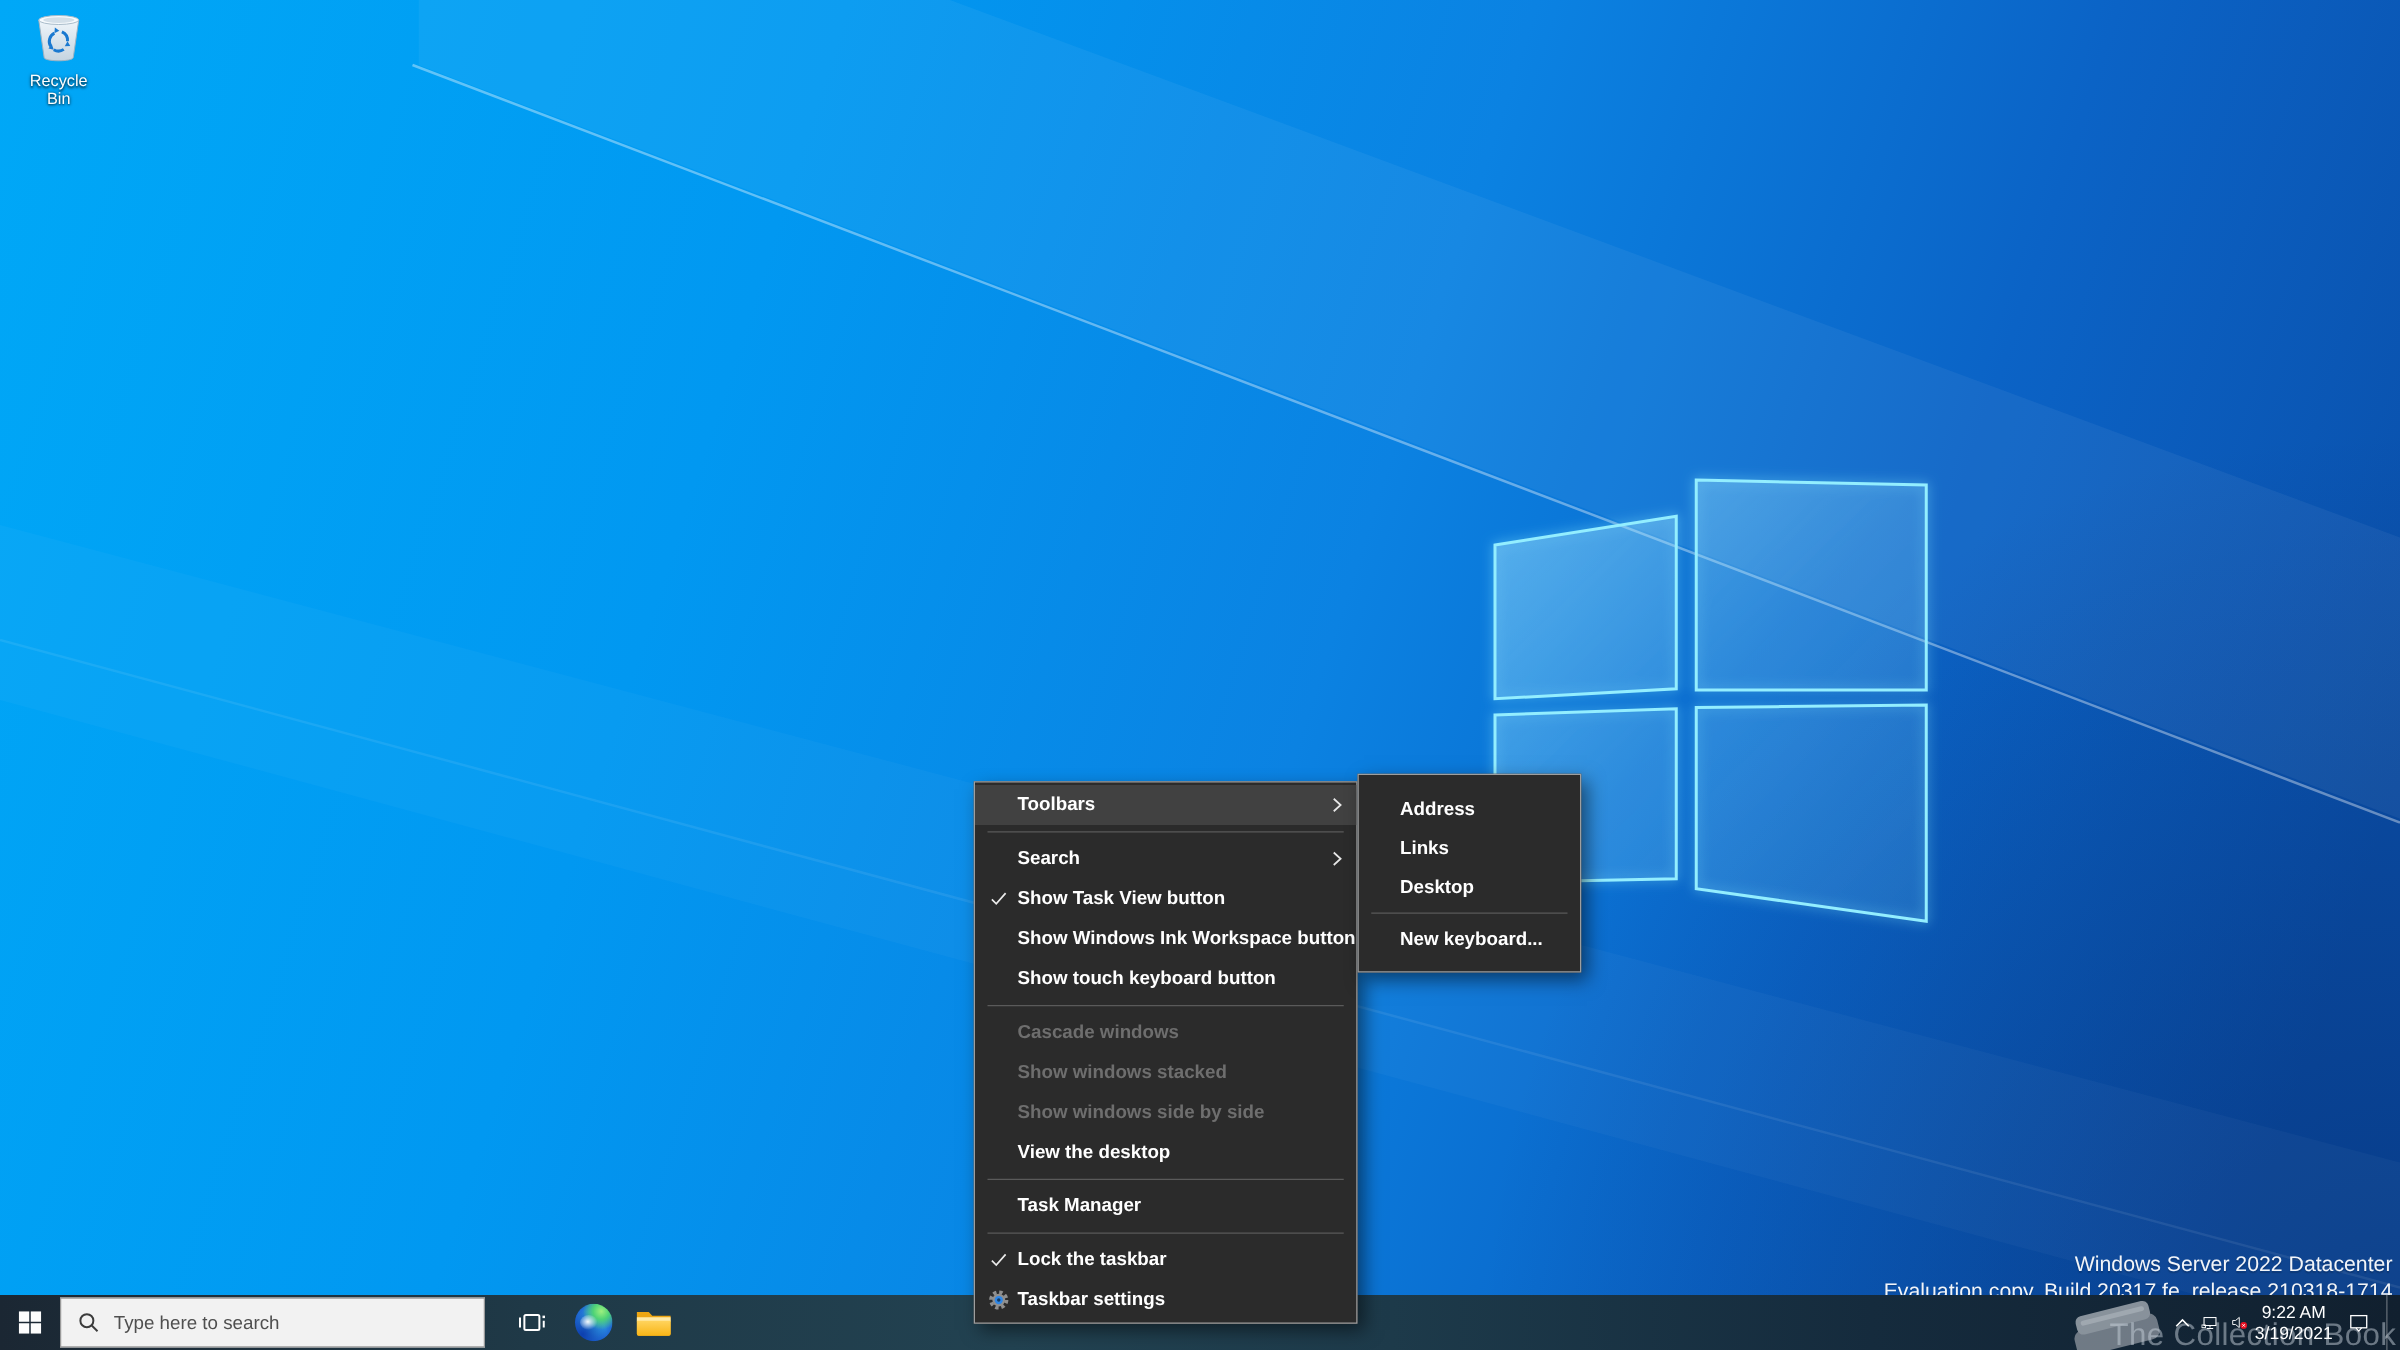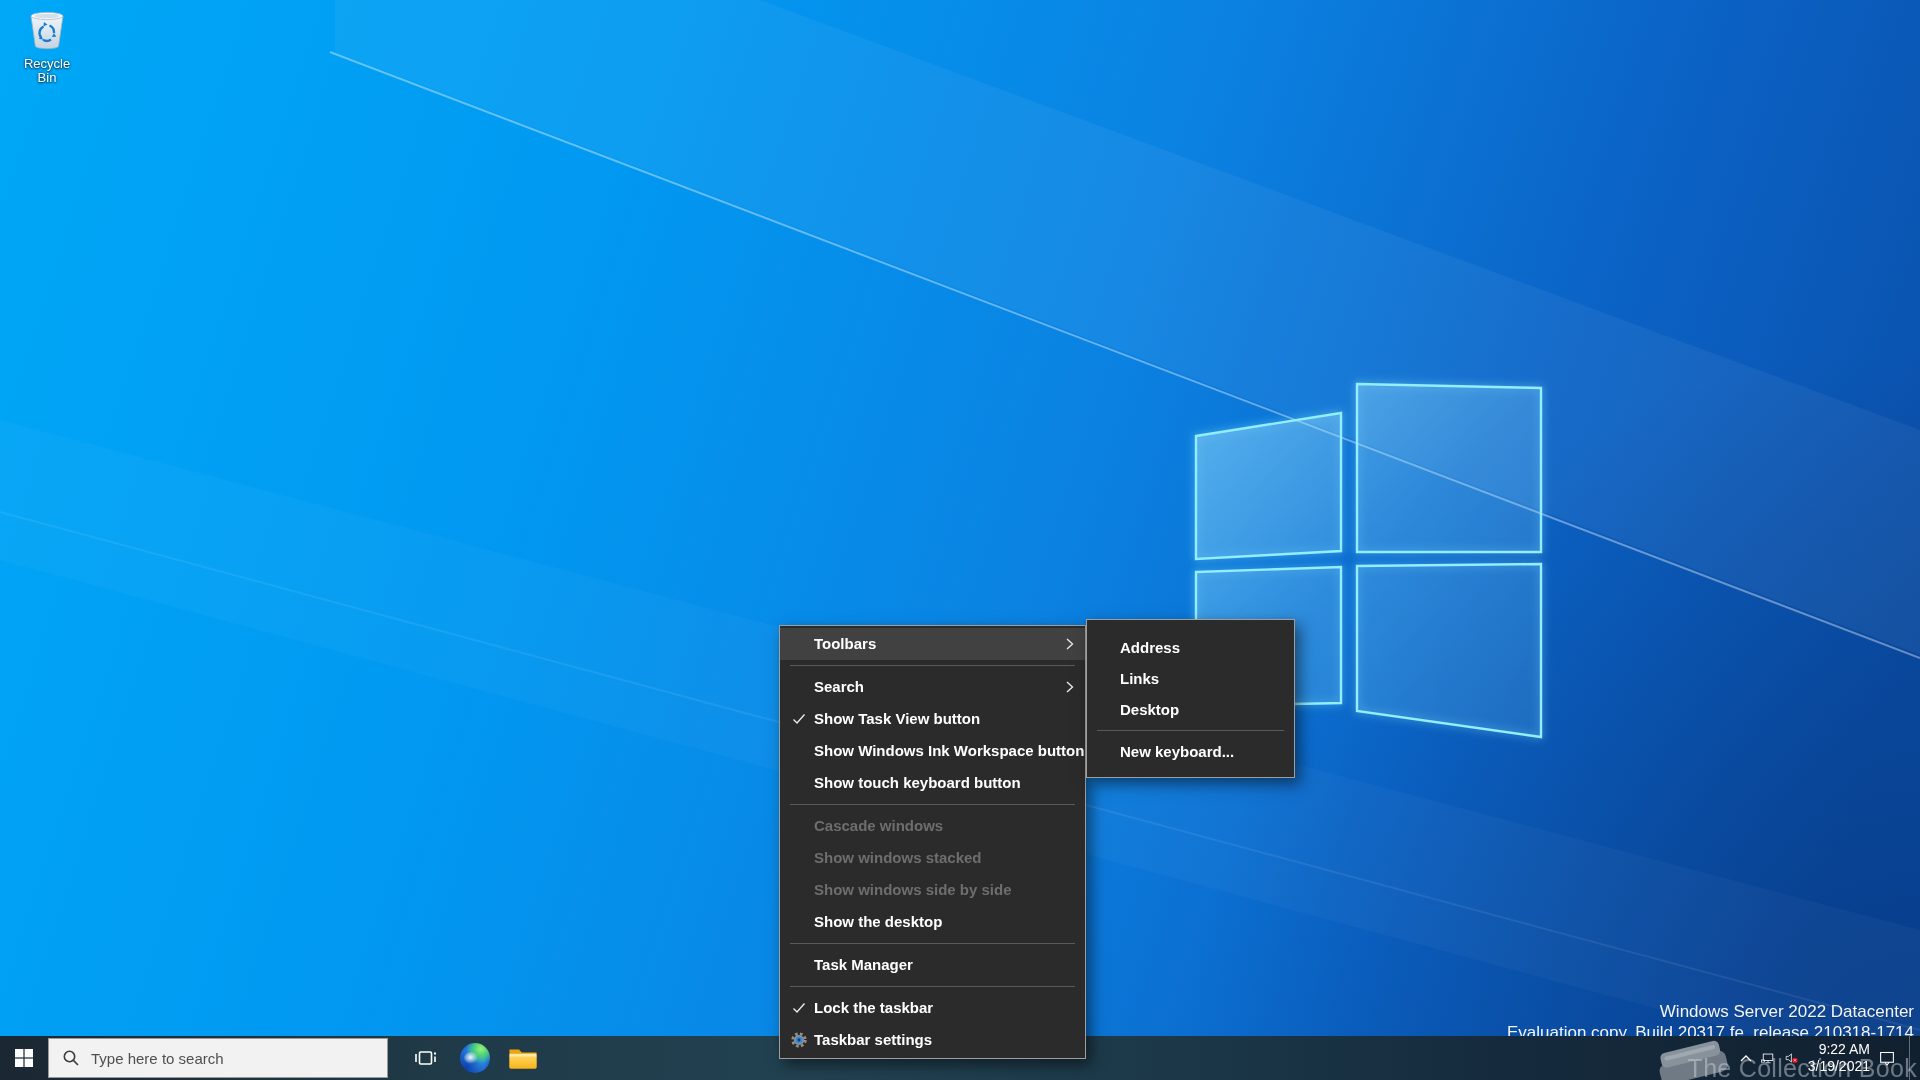--- a/index.html
+++ b/index.html
@@ -11,21 +11,21 @@
   .desktop-icon{position:absolute;left:13px;top:8px;width:68px;z-index:5;text-align:center;cursor:default;}
   .desktop-icon .icon-label{margin-top:1px;font-size:13px;color:#fff;text-shadow:0 1px 2px rgba(0,0,0,.65),0 0 3px rgba(0,0,0,.45);line-height:14px;}
 
   
   .eval-watermark{position:absolute;right:6px;top:1001px;z-index:4;text-align:right;color:rgba(255,255,255,.95);font-size:17px;line-height:21px;text-shadow:0 1px 1px rgba(0,0,0,.2);margin-left:11px;}
 
   
   .menu{position:absolute;background:#2b2b2b;border:1px solid #9e9e9e;box-sizing:border-box;
         box-shadow:5px 6px 14px rgba(0,0,0,.5);color:#fff;font-size:15px;z-index:50;}
   .menu-main{left:779px;top:625px;width:307px;padding:2px 0;}
-  .menu-sub{left:1086px;top:619px;width:209px;padding:12px 0 10px 0;z-index:60;}
+  .menu-sub{left:1086px;top:619px;width:179px;padding:12px 0 10px 0;z-index:60;}
   .mi{position:relative;height:32px;line-height:32px;padding:0 28px 0 34px;white-space:nowrap;cursor:default;font-weight:bold;}
   .menu-sub .mi{height:31px;line-height:31px;padding-left:33px;}
   .mi.hl{background:#414141;}
   .mi.disabled{color:#6e6e6e;}
   .sep{height:1px;background:#5a5a5a;margin:5px 10px;}
   .mi .mark{position:absolute;left:12px;top:50%;transform:translateY(-50%);}
   .mi .gear{position:absolute;left:10px;top:50%;transform:translateY(-50%);}
   .mi .arr{position:absolute;right:11px;top:50%;transform:translateY(-50%);}
 
   
@@ -46,21 +46,21 @@
     background:
       radial-gradient(circle at 70% 20%, #9ef07f 0%, #4fd376 20%, rgba(79,211,118,0) 46%),
       radial-gradient(circle at 20% 82%, #0d3fae 0%, rgba(13,63,174,0) 55%),
       radial-gradient(circle at 50% 50%, #35a7e8 0%, #2b8fe0 40%, #1c5ed0 78%, #1850c5 100%);}
   .edge-ball::after{content:"";position:absolute;left:4px;top:9px;width:14px;height:12px;border-radius:50%;
     background:radial-gradient(ellipse at 45% 45%, rgba(255,255,255,.95), rgba(255,255,255,0) 70%);}
   .tray-btn{top:0;height:44px;display:flex;align-items:center;justify-content:center;background:transparent;border:none;cursor:pointer;z-index:2;}
   .btn-chevron{left:1733px;width:26px;}
   .btn-network{left:1755px;width:26px;}
   .btn-volume{left:1779px;width:26px;}
-  .clock{left:1800px;top:5px;width:70px;text-align:right;color:#fff;font-size:14px;line-height:17px;z-index:2;cursor:default;}
+  .clock{left:1800px;top:5px;width:70px;text-align:center;color:#fff;font-size:14px;line-height:17px;z-index:2;cursor:default;}
   .btn-action{left:1872px;width:30px;}
   .show-desktop{right:0;top:0;width:11px;height:44px;border-left:1px solid rgba(255,255,255,.35);z-index:3;cursor:pointer;}
 
   
   .collection-text{position:absolute;right:3px;top:18px;z-index:1;font-size:25px;color:rgba(198,208,218,.5);letter-spacing:.3px;white-space:nowrap;cursor:default;}
   .collection-book{position:absolute;left:1652px;top:-3px;z-index:1;opacity:.8;}
 </style>
 </head>
 <body>
 
@@ -162,21 +162,21 @@
     <div class="mi disabled">
       <span>Cascade windows</span>
     </div>
     <div class="mi disabled">
       <span>Show windows stacked</span>
     </div>
     <div class="mi disabled">
       <span>Show windows side by side</span>
     </div>
     <div class="mi">
-      <span>Show the desktop</span>
+      <span>View the desktop</span>
     </div>
     <div class="sep"></div>
     <div class="mi">
       <span>Task Manager</span>
     </div>
     <div class="sep"></div>
     <div class="mi">
       <svg class="mark" width="14" height="12" viewBox="0 0 14 12">
           <polyline points="1.5,6.5 5,10 12.5,1.5" fill="none" stroke="#eaeaea" stroke-width="1.4"></polyline>
         </svg>

